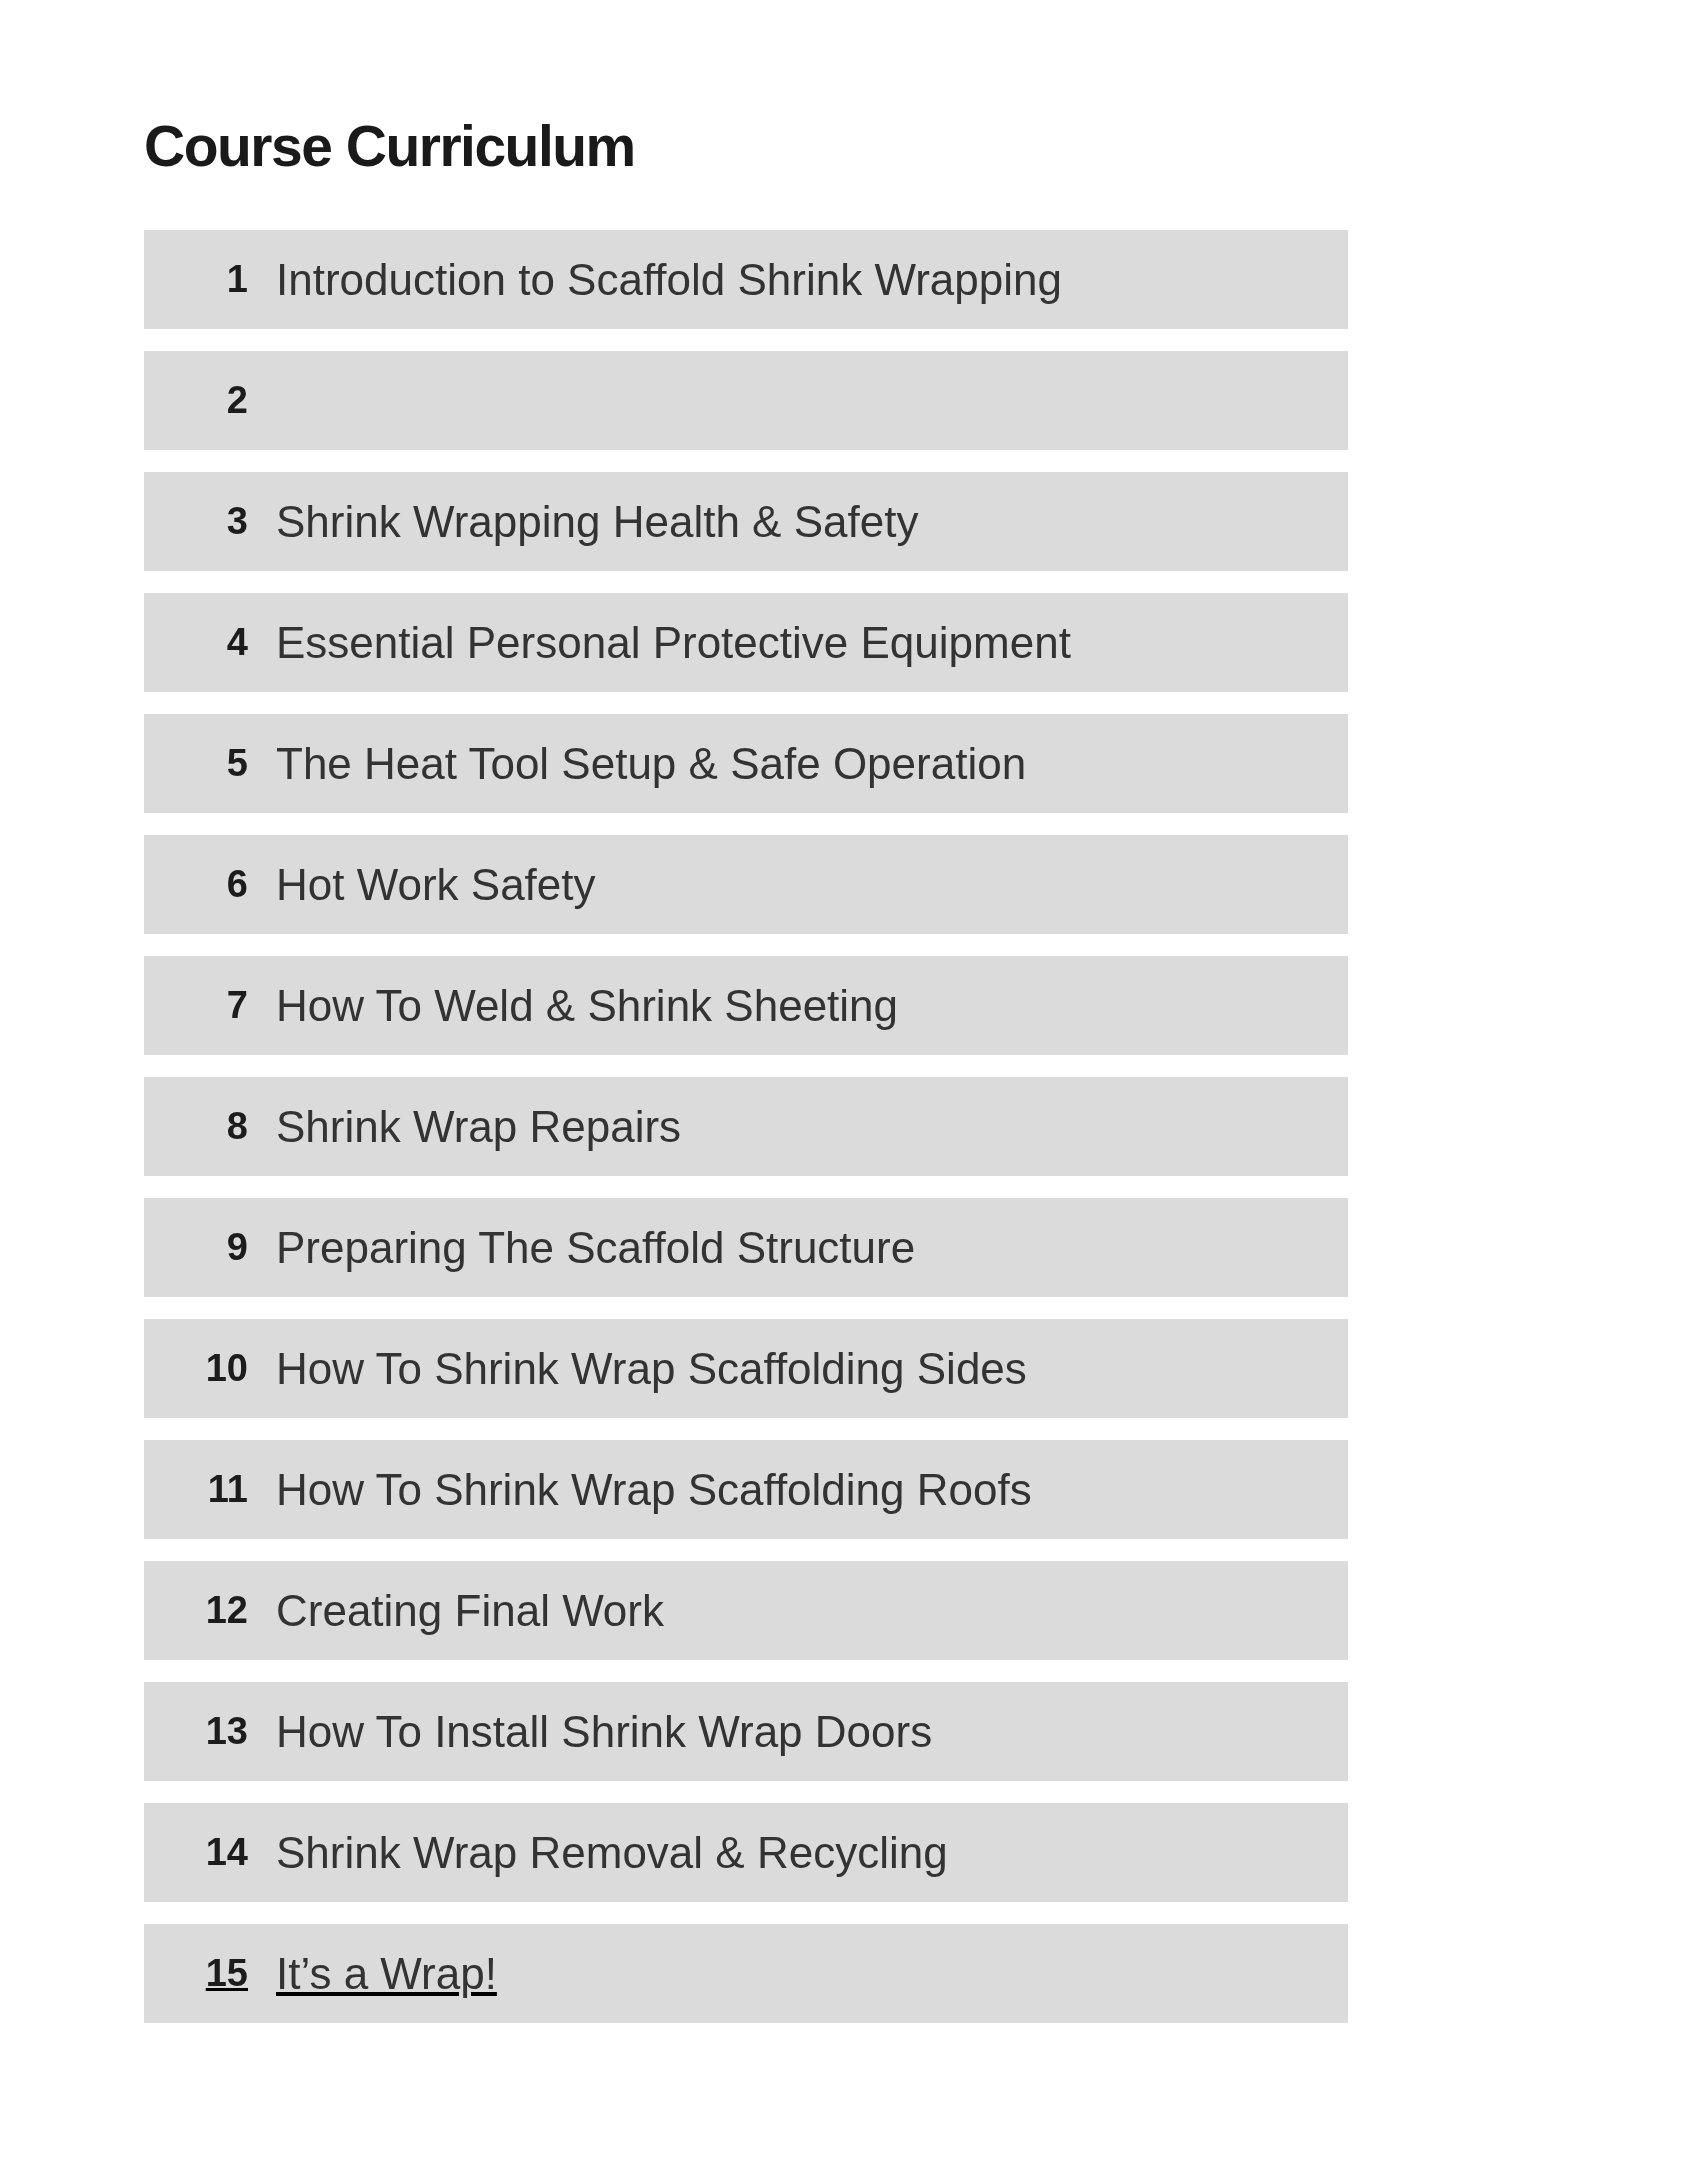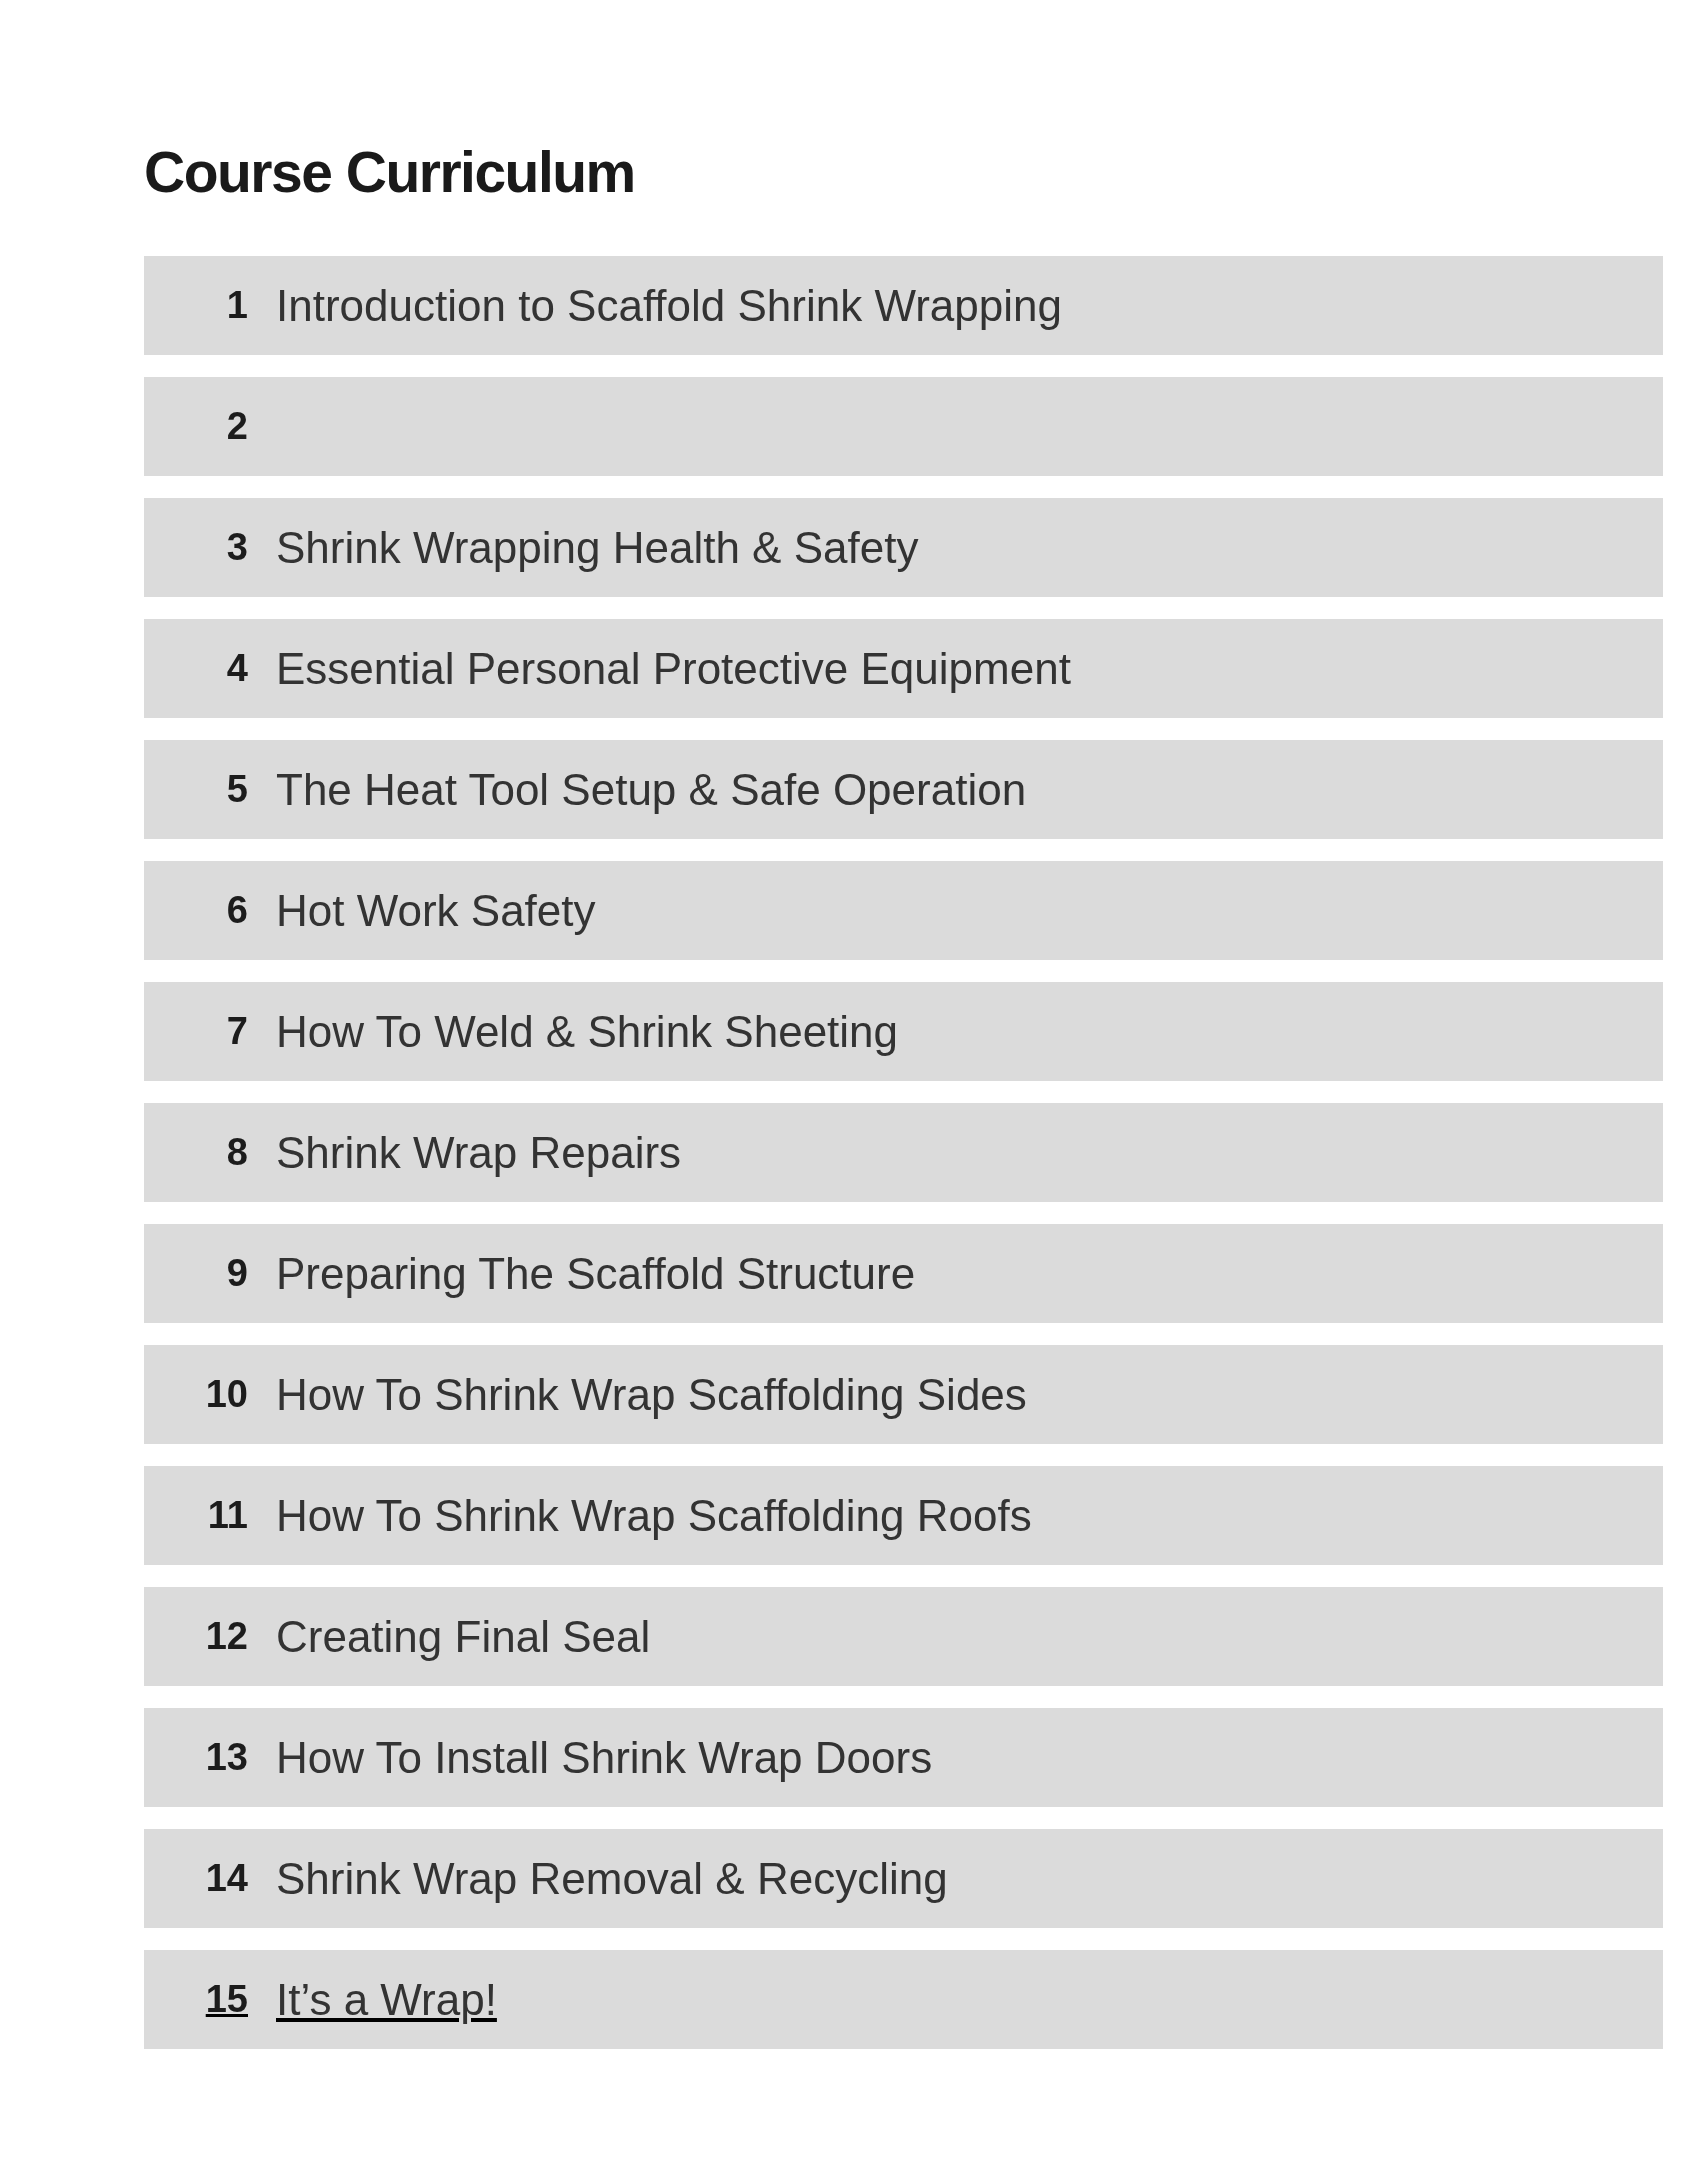--- a/index.html
+++ b/index.html
@@ -10,22 +10,22 @@
     width: 1683px;
     height: 2178px;
     background: #ffffff;
     font-family: "Liberation Sans", sans-serif;
     position: relative;
     overflow: hidden;
   }
   .page {
     position: absolute;
     left: 144px;
-    top: 144px;
-    width: 1519px;
+    top: 118px;
+    width: 1204px;
   }
   .page-title {
     margin: 0;
     font-size: 57px;
     font-weight: 700;
     letter-spacing: -1.5px;
     line-height: 1;
     color: var(--heading-color, #1a1a1a);
   }
   .curriculum-list {
@@ -112,21 +112,21 @@
     <span class="label">How To Shrink Wrap Scaffolding Sides</span>
   </div>
 
   <div class="row">
     <span class="num">11</span>
     <span class="label">How To Shrink Wrap Scaffolding Roofs</span>
   </div>
 
   <div class="row">
     <span class="num">12</span>
-    <span class="label">Creating Final Seal</span>
+    <span class="label">Creating Final Work</span>
   </div>
 
   <div class="row">
     <span class="num">13</span>
     <span class="label">How To Install Shrink Wrap Doors</span>
   </div>
 
   <div class="row">
     <span class="num">14</span>
     <span class="label">Shrink Wrap Removal &amp; Recycling</span>

